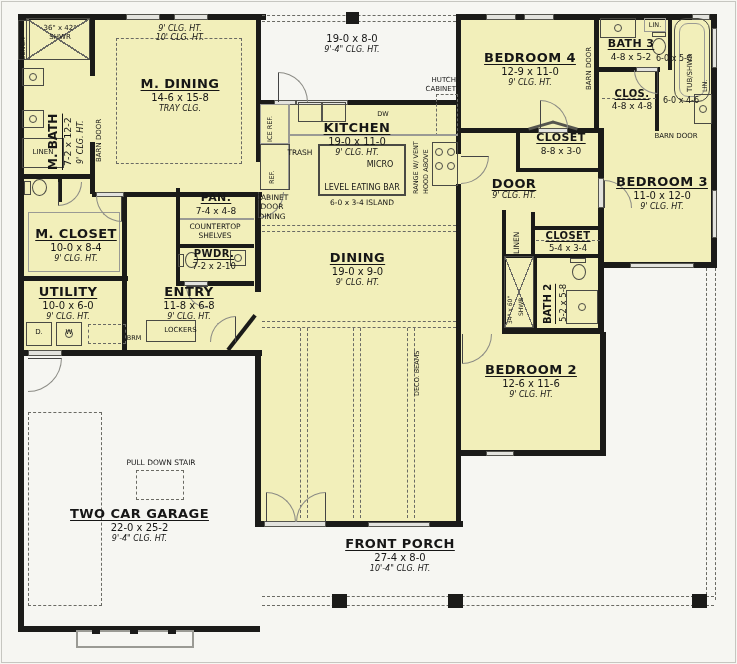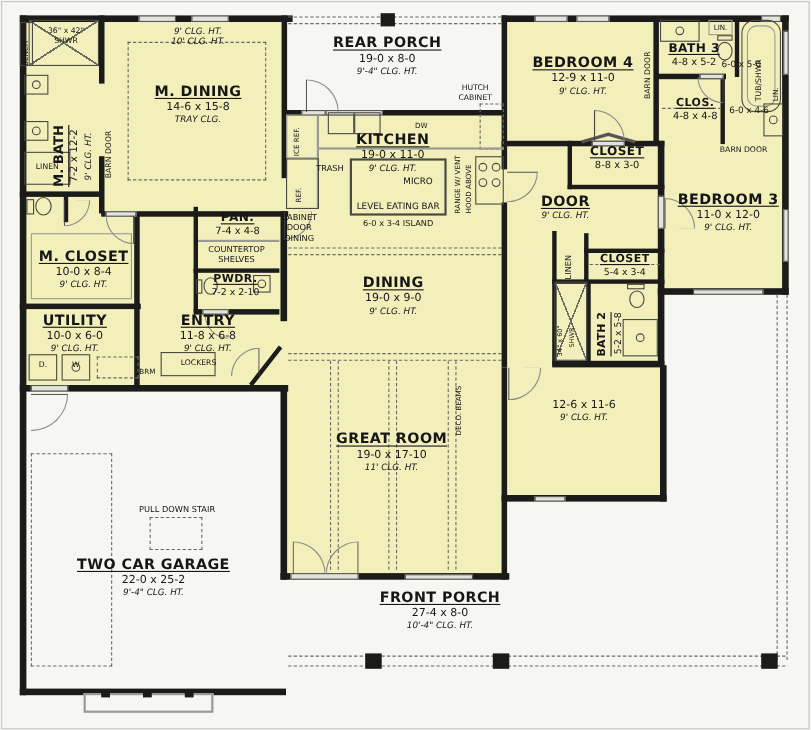--- a/index.html
+++ b/index.html
@@ -214,31 +214,30 @@
     <div class="title">M. DINING</div>
     <div class="dims">14-6 x 15-8</div>
     <div class="clg">TRAY CLG.</div>
   </div>
   <div class="lbl" style="left:120px;top:24px;width:120px">
     <div class="clg">9' CLG. HT.</div>
     <div class="clg">10' CLG. HT.</div>
   </div>
 
   <div class="lbl" style="left:272px;top:32px;width:160px">
-    <div class="title">REAR PORCH</div>
     <div class="dims">19-0 x 8-0</div>
     <div class="clg">9'-4" CLG. HT.</div>
   </div>
 
   <div class="lbl" style="left:292px;top:120px;width:130px">
     <div class="title">KITCHEN</div>
     <div class="dims">19-0 x 11-0</div>
     <div class="clg">9' CLG. HT.</div>
   </div>
-  <div class="ann" style="left:408px;top:76px;width:48px;font-size:7px;text-align:center">
+  <div class="ann" style="left:408px;top:76px;width:48px;font-size:7px;text-align:right">
     <div>HUTCH</div>
     <div>CABINET</div>
   </div>
   <div class="ann" style="left:372px;top:110px;width:22px;font-size:6.5px">DW</div>
   <div class="vert" style="left:266px;top:108px;height:34px;font-size:6.5px">ICE REF.</div>
   <div class="vert" style="left:268px;top:152px;height:32px;font-size:6.5px">REF.</div>
   <div class="ann" style="left:282px;top:148px;width:36px;font-size:7.5px">TRASH</div>
   <div class="ann" style="left:358px;top:160px;width:44px;font-size:8px">MICRO</div>
   <div class="ann" style="left:320px;top:183px;width:84px;font-size:8px">LEVEL EATING BAR</div>
   <div class="ann" style="left:318px;top:198px;width:88px;font-size:7.5px">6-0 x 3-4 ISLAND</div>
@@ -334,29 +333,25 @@
     <div class="title t10">CLOSET</div>
     <div class="dims" style="font-size:8.5px">5-4 x 3-4</div>
   </div>
   <div class="vert" style="left:512px;top:216px;height:38px;font-size:7.5px">LINEN</div>
   <div class="vert" style="left:542px;top:262px;height:62px;font-size:10px;font-weight:bold;text-decoration:underline;text-underline-offset:2px">BATH 2</div>
   <div class="vert" style="left:558px;top:264px;height:58px;font-size:8.5px">5-2 x 5-8</div>
   <div class="vert" style="left:506px;top:262px;height:62px;font-size:6px">34" x 60"</div>
   <div class="vert" style="left:517px;top:270px;height:46px;font-size:6px">SHWR</div>
 
   <div class="lbl" style="left:462px;top:362px;width:138px">
+    <div class="title">BEDROOM 2</div>
     <div class="dims">12-6 x 11-6</div>
     <div class="clg">9' CLG. HT.</div>
   </div>
 
-  <div class="lbl" style="left:290px;top:392px;width:132px">
-    <div class="title">GREAT ROOM</div>
-    <div class="dims">19-0 x 17-10</div>
-    <div class="clg">11' CLG. HT.</div>
-  </div>
   <div class="vert" style="left:413px;top:334px;height:62px;font-size:6.5px">DECO. BEAMS</div>
 
   <div class="lbl" style="left:62px;top:506px;width:155px">
     <div class="title">TWO CAR GARAGE</div>
     <div class="dims">22-0 x 25-2</div>
     <div class="clg">9'-4" CLG. HT.</div>
   </div>
   <div class="ann" style="left:116px;top:458px;width:90px;font-size:7.5px">PULL DOWN STAIR</div>
 
   <div class="lbl" style="left:330px;top:536px;width:140px">

